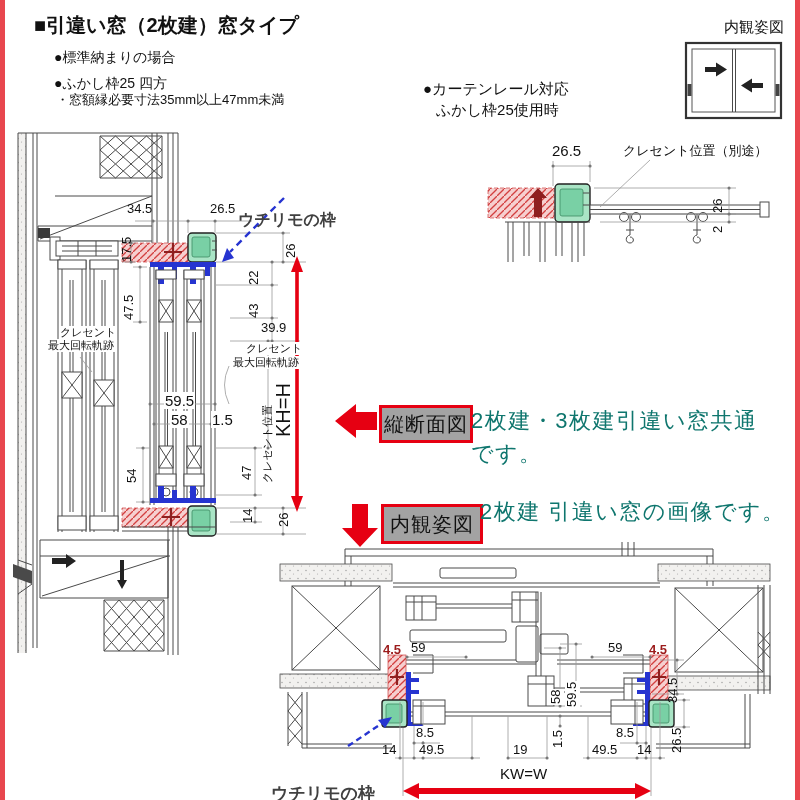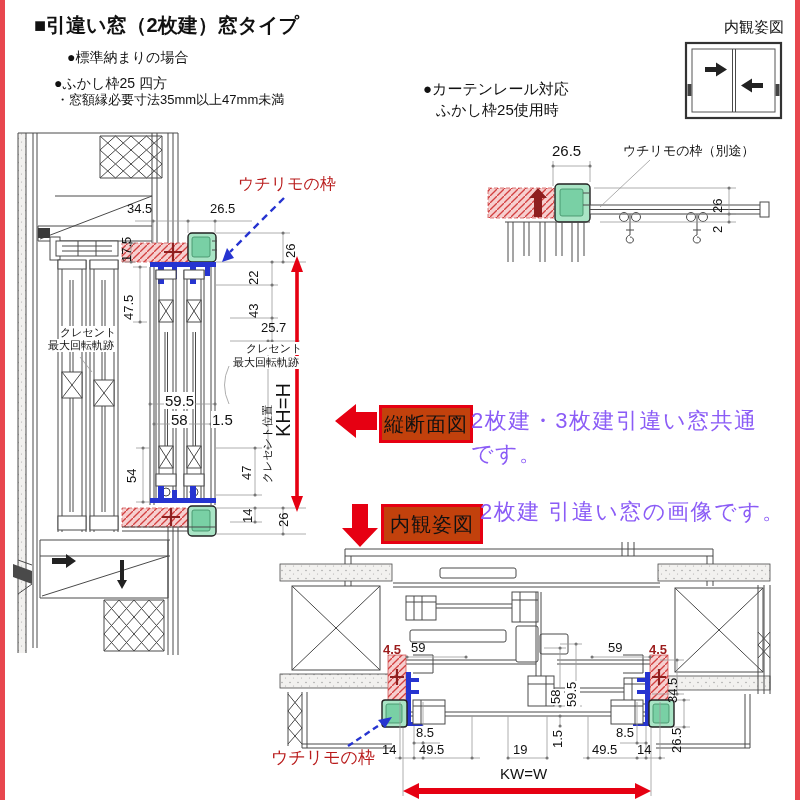--- a/index.html
+++ b/index.html
@@ -4,25 +4,25 @@
 <style>
   html,body{margin:0;padding:0;}
   body{width:800px;height:800px;position:relative;background:#fff;overflow:hidden;
        font-family:"Liberation Sans","DejaVu Sans",sans-serif;color:#111;}
   .abs{position:absolute;white-space:nowrap;line-height:1.15;}
   .dim{font-size:13px;}
   .sm{font-size:11px;}
   .md{font-size:15px;}
   .rot{transform-origin:0 0;transform:rotate(-90deg);}
   .wbg{background:#fff;padding:0 1px;}
-  .blue{color:#b91c1c;font-weight:normal;}
+  .blue{color:#404040;font-weight:bold;margin-top:36px;}
   .darkred{color:#9c1c1c;font-weight:bold;}
-  .annbox{position:absolute;border:3px solid #e60012;background:#c2410c;color:#111;
+  .annbox{position:absolute;border:3px solid #e60012;background:#a3a3a3;color:#111;
           display:flex;align-items:center;justify-content:center;font-size:20px;letter-spacing:1px;}
-  .anntext{font-size:22px;color:#8b5cf6;letter-spacing:1.5px;font-weight:500;}
+  .anntext{font-size:22px;color:#0f766e;letter-spacing:1.5px;font-weight:500;}
   .border-strip{position:absolute;top:0;width:5px;height:800px;background:#e8474e;}
   svg.art{position:absolute;left:0;top:0;}
   svg .ln{stroke:#4a4a4a;stroke-width:1;fill:none;}
   svg .lnw{stroke:#4a4a4a;stroke-width:1;fill:#fff;}
   svg .dm{stroke:#999;stroke-width:0.8;fill:none;}
   svg .dot{stroke:#777;stroke-width:3;stroke-linecap:round;fill:none;}
   svg .bl{fill:#2634d0;}
   svg .rd{fill:#e60012;}
   svg .dr{stroke:#8e1f1f;stroke-width:2.2;fill:none;}
 </style>
@@ -291,42 +291,42 @@
       <path class="rd" d="M403,791 l16,-8 v16 z M651,791 l-16,-8 v16 z"></path>
     </g>
     <g>
       <path d="M348,746 L384,722" stroke="#2634d0" stroke-width="2.4" stroke-dasharray="6 4" fill="none"></path>
       <path class="bl" d="M392,717 L385,728 L378,720 z"></path>
     </g>
   </g>
 </svg>
 
 <div class="abs" style="left:34px;top:14px;font-size:20px;font-weight:bold">■引違い窓（2枚建）窓タイプ</div>
-<div class="abs" style="left:67px;top:49px;font-size:14px">●標準納まりの場合</div>
+<div class="abs" style="left:54px;top:49px;font-size:14px">●標準納まりの場合</div>
 <div class="abs" style="left:54px;top:75px;font-size:14px">●ふかし枠25 四方</div>
 <div class="abs" style="left:56px;top:93px;font-size:13px">・窓額縁必要寸法35mm以上47mm未満</div>
 
 <div class="abs md" style="left:724px;top:18px">内観姿図</div>
 
 <div class="abs md" style="left:423px;top:80px">●カーテンレール対応</div>
 <div class="abs md" style="left:436px;top:101px">ふかし枠25使用時</div>
 <div class="abs md" style="left:552px;top:142px">26.5</div>
-<div class="abs" style="left:623px;top:144px;font-size:13px">ウチリモの枠（別途）</div>
+<div class="abs" style="left:623px;top:144px;font-size:13px">クレセント位置（別途）</div>
 <div class="abs dim rot" style="left:711px;top:213px">26</div>
 <div class="abs dim rot" style="left:711px;top:233px">2</div>
 
 <div class="abs blue" style="left:238px;top:175px;font-size:16px">ウチリモの枠</div>
 <div class="abs dim" style="left:127px;top:202px">34.5</div>
 <div class="abs dim" style="left:210px;top:202px">26.5</div>
 <div class="abs dim rot" style="left:120px;top:262px">17.5</div>
 <div class="abs dim rot" style="left:284px;top:258px">26</div>
 <div class="abs dim rot" style="left:247px;top:285px">22</div>
 <div class="abs dim rot" style="left:247px;top:318px">43</div>
 <div class="abs dim rot" style="left:122px;top:320px">47.5</div>
-<div class="abs dim" style="left:261px;top:321px">25.7</div>
+<div class="abs dim" style="left:261px;top:321px">39.9</div>
 <div class="abs sm wbg" style="left:59px;top:326px">クレセント</div>
 <div class="abs sm wbg" style="left:47px;top:339px">最大回転軌跡</div>
 <div class="abs sm wbg" style="left:245px;top:342px">クレセント</div>
 <div class="abs sm wbg" style="left:232px;top:356px">最大回転軌跡</div>
 <div class="abs md wbg" style="left:164px;top:392px">59.5</div>
 <div class="abs md wbg" style="left:170px;top:411px">58</div>
 <div class="abs md wbg" style="left:211px;top:411px">1.5</div>
 <div class="abs dim rot" style="left:125px;top:483px">54</div>
 <div class="abs dim rot" style="left:240px;top:480px">47</div>
 <div class="abs sm rot" style="left:261px;top:483px">クレセント位置</div>

